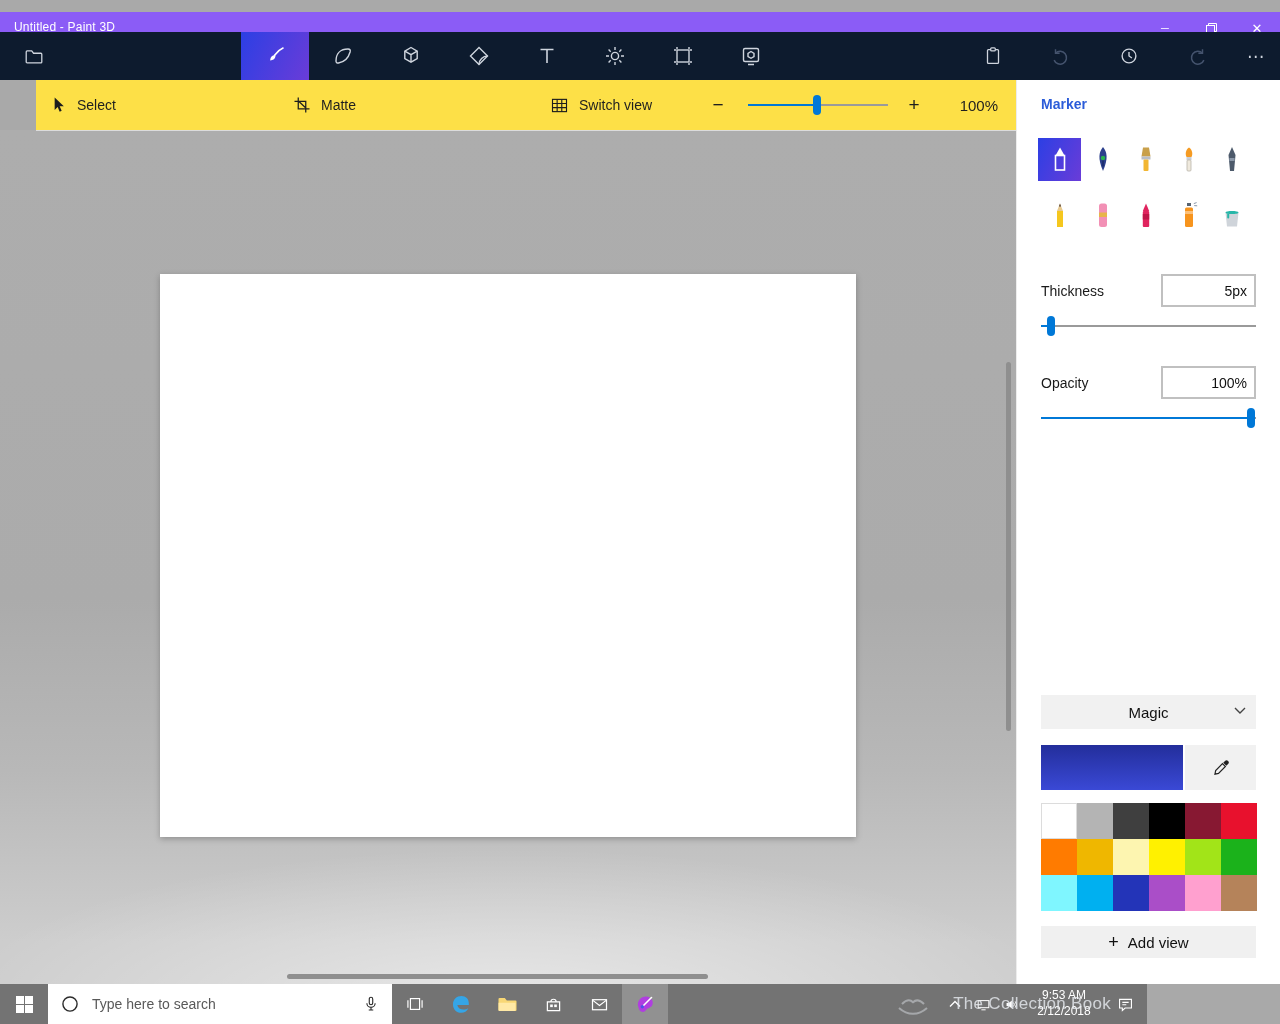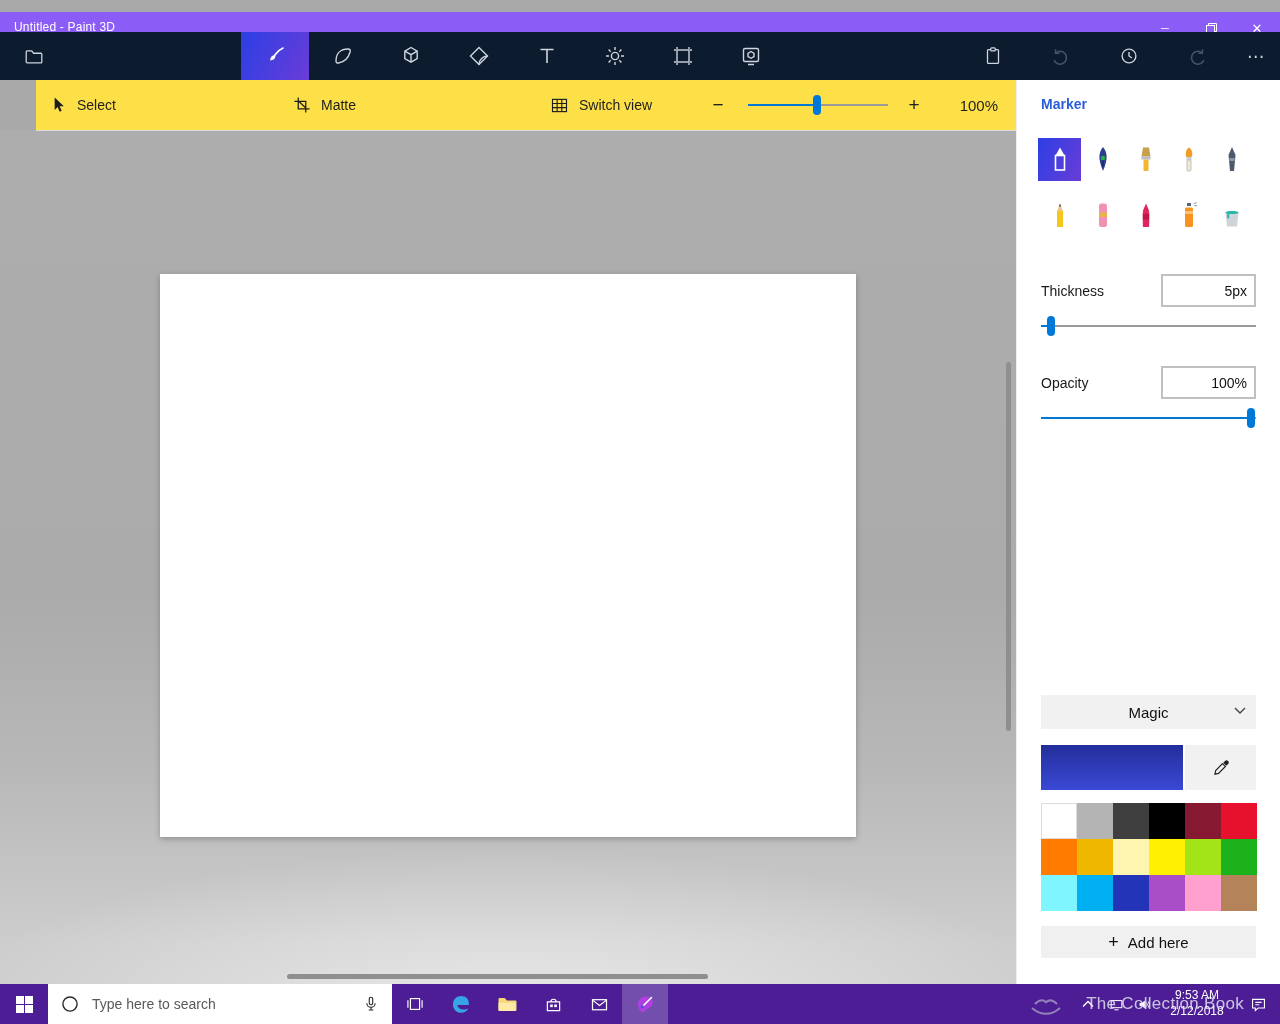--- a/index.html
+++ b/index.html
@@ -60,21 +60,21 @@
   .color-row{position:absolute;left:24px;top:665px;width:215px;height:45px;display:flex;gap:2px;}
   .current-color{width:142px;height:45px;}
   .eyedrop-btn{width:71px;height:45px;background:#f1f1f1;display:flex;align-items:center;justify-content:center;}
   .palette{position:absolute;left:24px;top:723px;width:216px;display:grid;grid-template-columns:repeat(6,36px);grid-auto-rows:36px;}
   .swatch{width:36px;height:36px;}
   .swatch:first-child{box-shadow:inset 0 0 0 1px #dcdcdc;}
   .add-color{position:absolute;left:24px;top:846px;width:215px;height:32px;background:#f0f0f0;display:flex;align-items:center;justify-content:center;gap:9px;font-size:15px;color:#111;}
   .add-color .plus{font-size:18px;line-height:1;}
 
   
-  .taskbar{position:absolute;left:0;top:984px;width:1280px;height:40px;background:#4c1d95;z-index:7;}
+  .taskbar{position:absolute;left:0;top:984px;width:1147px;height:40px;background:#737373;z-index:7;}
   .tb-app{width:46px;height:40px;display:flex;align-items:center;justify-content:center;}
   .start-btn{position:absolute;left:0;top:0;width:48px;height:40px;display:flex;align-items:center;justify-content:center;}
   .search-box{position:absolute;left:48px;top:0;width:344px;height:40px;background:#fff;display:flex;align-items:center;}
   .search-box input{flex:1;border:none;outline:none;font-size:14px;color:#333;background:transparent;font-family:inherit;}
   .search-box input::placeholder{color:#595959;}
   .cortana{margin:0 10px 0 12px;}
   .mic{margin:0 12px 0 6px;}
   .app-strip{position:absolute;left:392px;top:0;display:flex;height:40px;}
   .tb-app.active{background:rgba(255,255,255,.22);border-bottom:2px solid #76b9ed;}
   .tray{position:absolute;right:0;top:0;height:40px;display:flex;align-items:center;}
@@ -373,21 +373,21 @@
         <div class="swatch" style="background: rgb(127, 246, 255);"></div>
         <div class="swatch" style="background: rgb(0, 176, 240);"></div>
         <div class="swatch" style="background: rgb(35, 52, 184);"></div>
         <div class="swatch" style="background: rgb(170, 78, 200);"></div>
         <div class="swatch" style="background: rgb(255, 160, 207);"></div>
         <div class="swatch" style="background: rgb(181, 131, 90);"></div>
       </div>
 
     <div class="add-color">
       <span class="plus">+</span>
-      <span>Add here</span>
+      <span>Add view</span>
     </div>
   </div>
 
   <div class="taskbar">
     <div class="start-btn">
       <svg width="17" height="17" viewBox="0 0 17 17">
         <rect x="0" y="0" width="8" height="8" fill="#fff"></rect>
           <rect x="9" y="0" width="8" height="8" fill="#fff"></rect>
         <rect x="0" y="9" width="8" height="8" fill="#fff"></rect>
           <rect x="9" y="9" width="8" height="8" fill="#fff"></rect>

